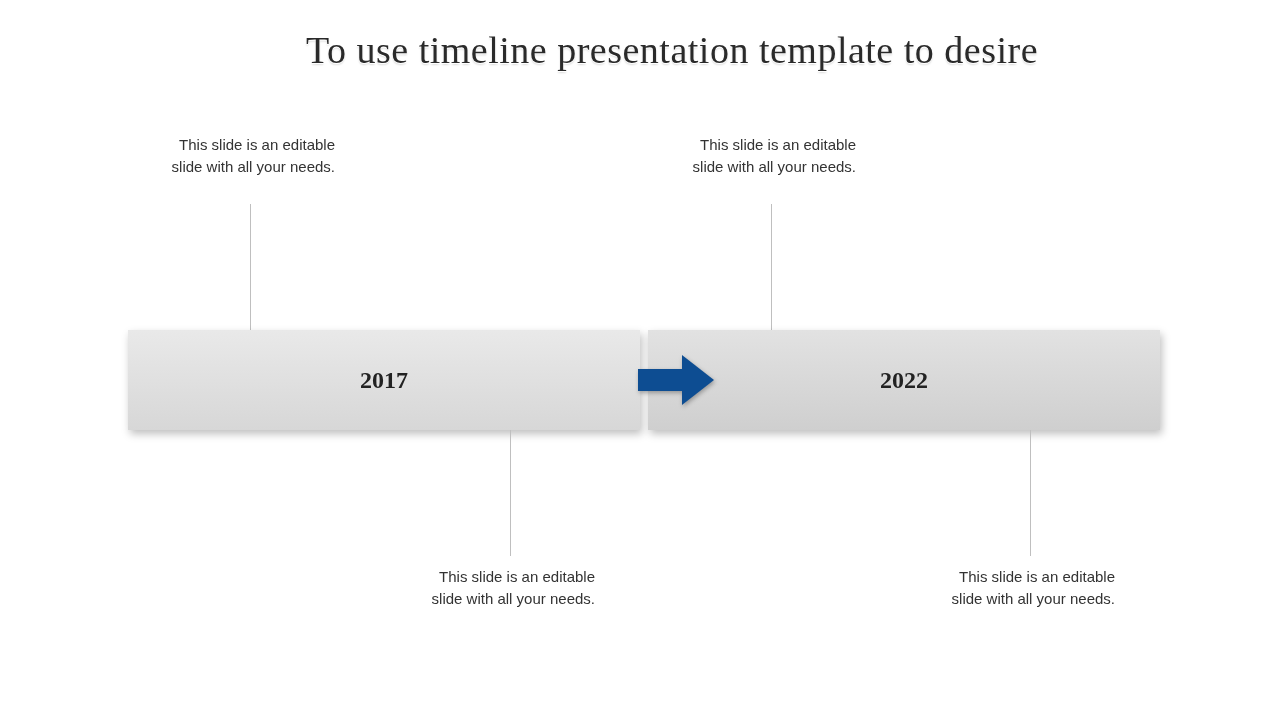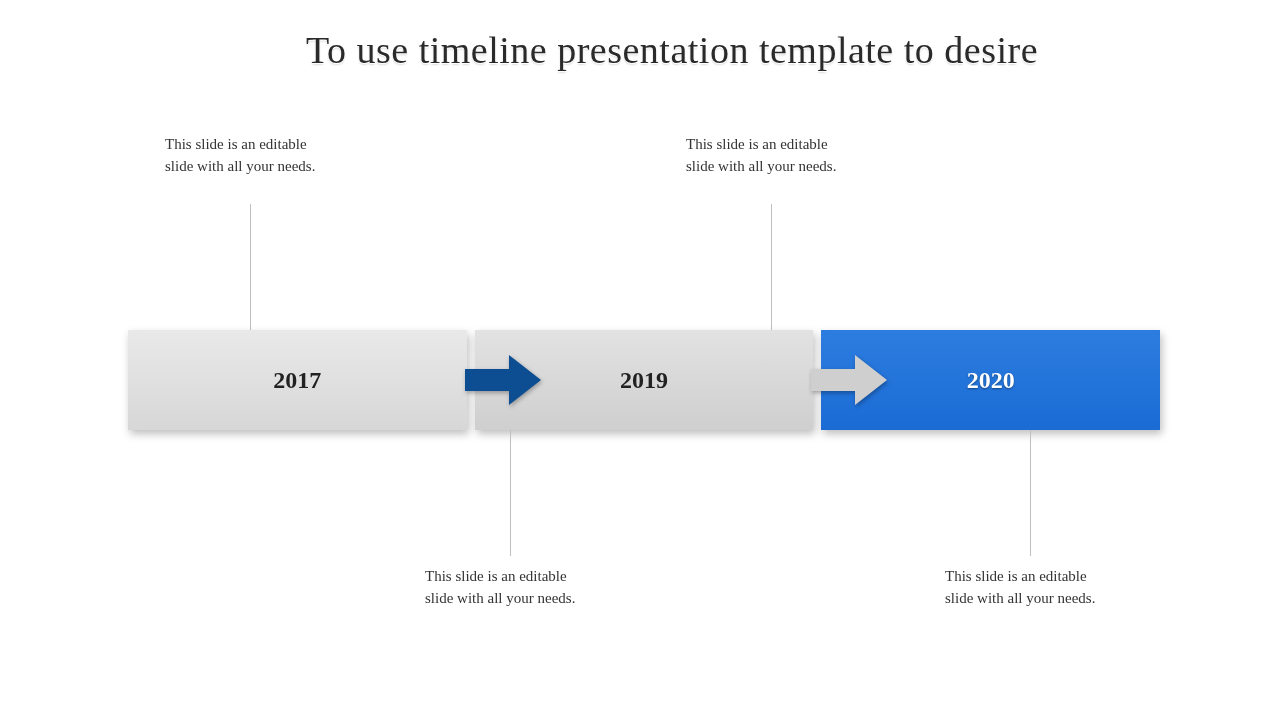--- a/index.html
+++ b/index.html
@@ -108,22 +108,22 @@
   
   .vline {
     position: absolute;
     width: 1px;
     background: #bfbfbf;
   }
 
   .caption {
     position: absolute;
     width: 170px;
-    text-align: left;
-    font-family: Liberation Serif, serif;
+    text-align: right;
+    font-family: Liberation Sans, sans-serif;
     font-size: 15px;
     line-height: 1.45;
     color: #333;
   }
 </style>
 </head>
 <body>
 
 <div class="title">To use timeline presentation template to desire</div>
 
@@ -132,25 +132,21 @@
 
 <div class="vline" style="left:250px; top:204px; height:126px;"></div>
 <div class="vline" style="left:771px; top:204px; height:126px;"></div>
 
 <div class="timeline">
   <div class="block gray">
     <span>2017</span>
   </div>
   <div class="block gray alt">
     <span class="arrow from-blue-dark"></span>
-    <span>2019</span>
-  </div>
-  <div class="block blue-light">
-    <span class="arrow from-gray2"></span>
-    <span>2020</span>
+    <span>2022</span>
   </div>
 </div>
 
 <div class="vline" style="left:510px; top:430px; height:126px;"></div>
 <div class="vline" style="left:1030px; top:430px; height:126px;"></div>
 
 <div class="caption" style="left:425px; top:566px;">This slide is an editable slide with all your needs.</div>
 <div class="caption" style="left:945px; top:566px;">This slide is an editable slide with all your needs.</div>
 
 </body></html>

